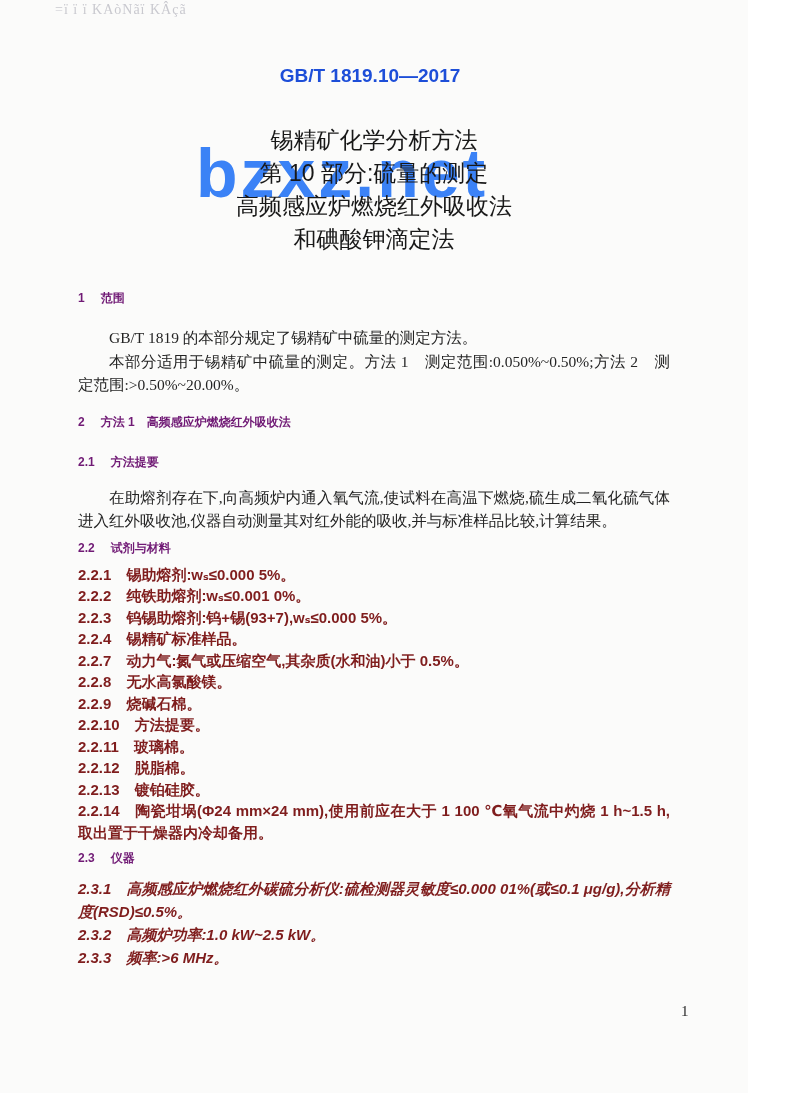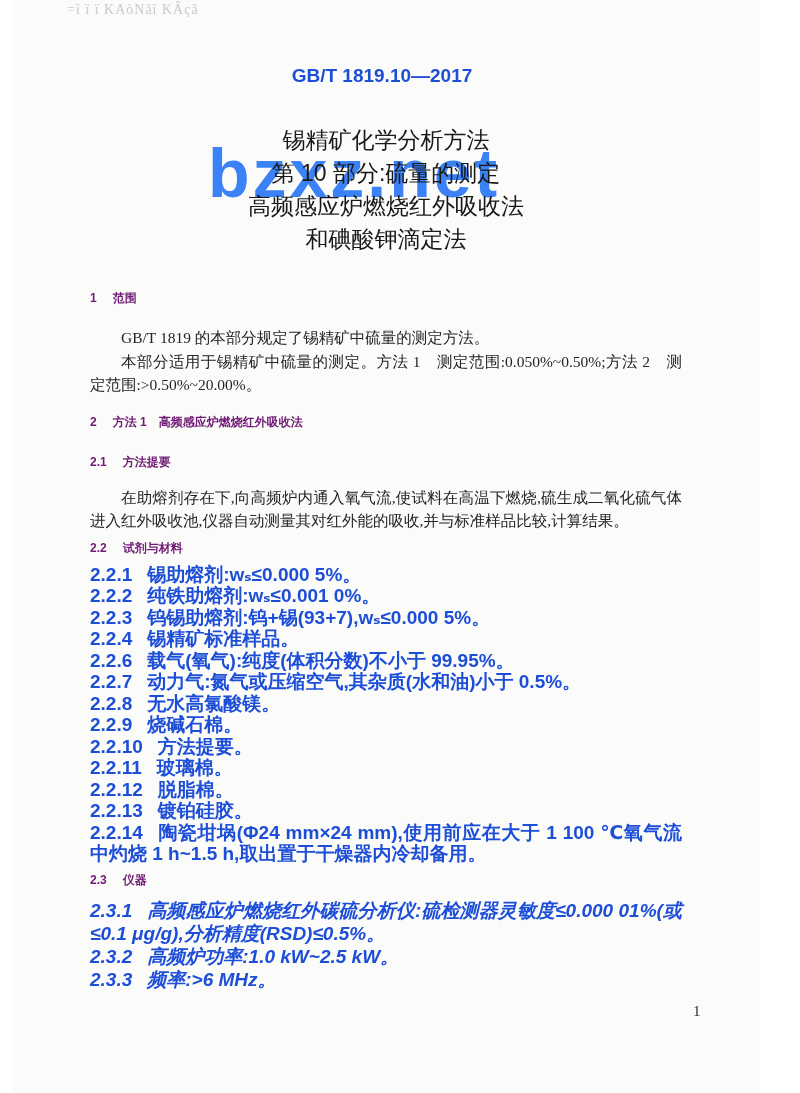--- a/index.html
+++ b/index.html
@@ -4,21 +4,20 @@
 <style>
   * { margin:0; padding:0; box-sizing:border-box; }
   html,body { background:#ffffff; }
   .page {
     position:relative;
     width:748px; height:1093px;
     background:#fbfbfa;
     overflow:hidden;
     color:#262626;
     font-family:"Liberation Serif","DejaVu Serif",serif;
-    margin-left:12px;
   }
   .edge-line {
     position:absolute; top:0; bottom:0; left:788px; width:1px;
     background:#c9c9c9;
   }
   .top-watermark {
     position:absolute; left:55px; top:2px;
     font-size:14px; color:#c9c9cf; letter-spacing:1px;
     font-family:"Liberation Serif","DejaVu Serif",serif;
   }
@@ -53,22 +52,22 @@
   .paras { margin-top:18px; }
   .para {
     font-size:15.5px; line-height:23.5px; text-align:justify;
     text-indent:2em; color:#242424;
   }
   .para-21 { margin-top:14px; }
   .items-22 { margin-top:6px; }
   .items-23 { margin-top:9px;font-style:italic; }
   .item {
     font-family:"Liberation Sans","DejaVu Sans",sans-serif;
-    font-weight:bold; font-size:19px; line-height:21.5px;
-    text-align:justify; color:#1d4ed8;
+    font-weight:bold; font-size:15px; line-height:21.5px;
+    text-align:justify; color:#7f1d1d;
   }
   .items-23 .item { line-height:23px; }
   .item .num { margin-right:15px; }
   .page-number {
     position:absolute; left:681px; top:1003px;
     font-size:15px; color:#2a2a2a; z-index:1;
   }
 </style>
 </head>
 <body>
@@ -122,23 +121,20 @@
       <div class="item">
         <span class="num">2.2.2</span><span>纯铁助熔剂:wₛ≤0.001 0%。</span>
       </div>
       <div class="item">
         <span class="num">2.2.3</span><span>钨锡助熔剂:钨+锡(93+7),wₛ≤0.000 5%。</span>
       </div>
       <div class="item">
         <span class="num">2.2.4</span><span>锡精矿标准样品。</span>
       </div>
       <div class="item">
-        <span class="num">2.2.6</span><span>载气(氧气):纯度(体积分数)不小于 99.95%。</span>
-      </div>
-      <div class="item">
         <span class="num">2.2.7</span><span>动力气:氮气或压缩空气,其杂质(水和油)小于 0.5%。</span>
       </div>
       <div class="item">
         <span class="num">2.2.8</span><span>无水高氯酸镁。</span>
       </div>
       <div class="item">
         <span class="num">2.2.9</span><span>烧碱石棉。</span>
       </div>
       <div class="item">
         <span class="num">2.2.10</span><span>方法提要。</span>

